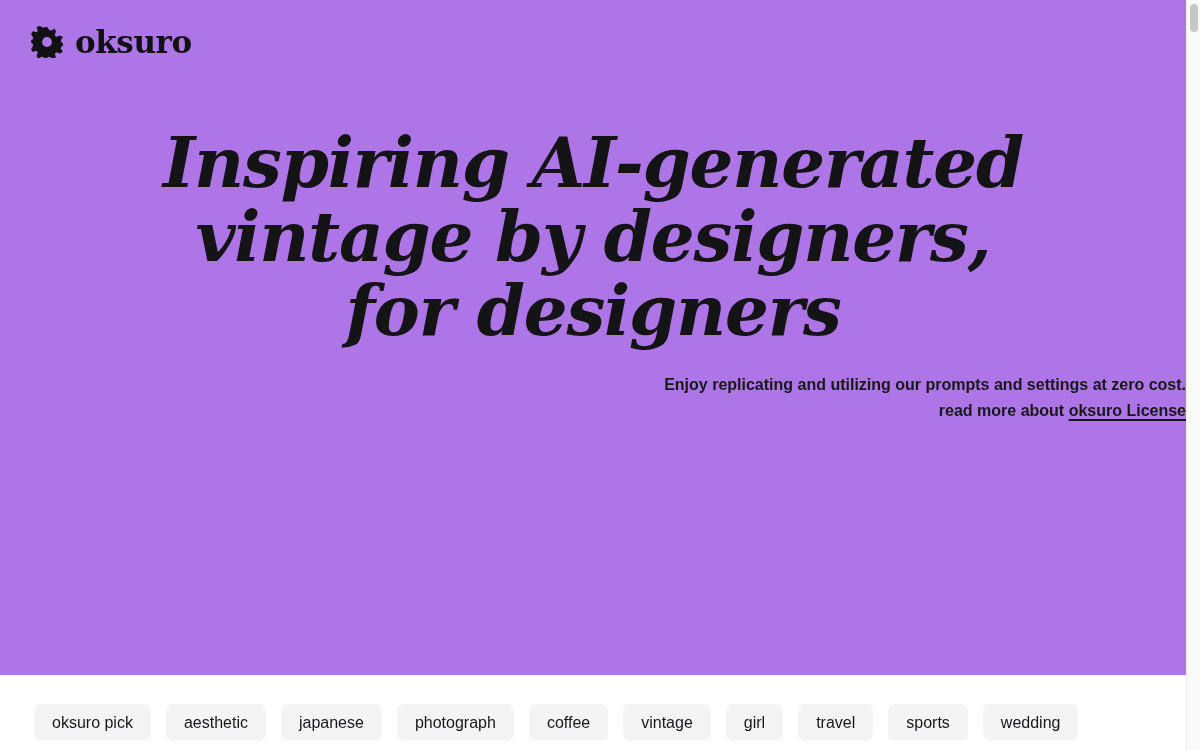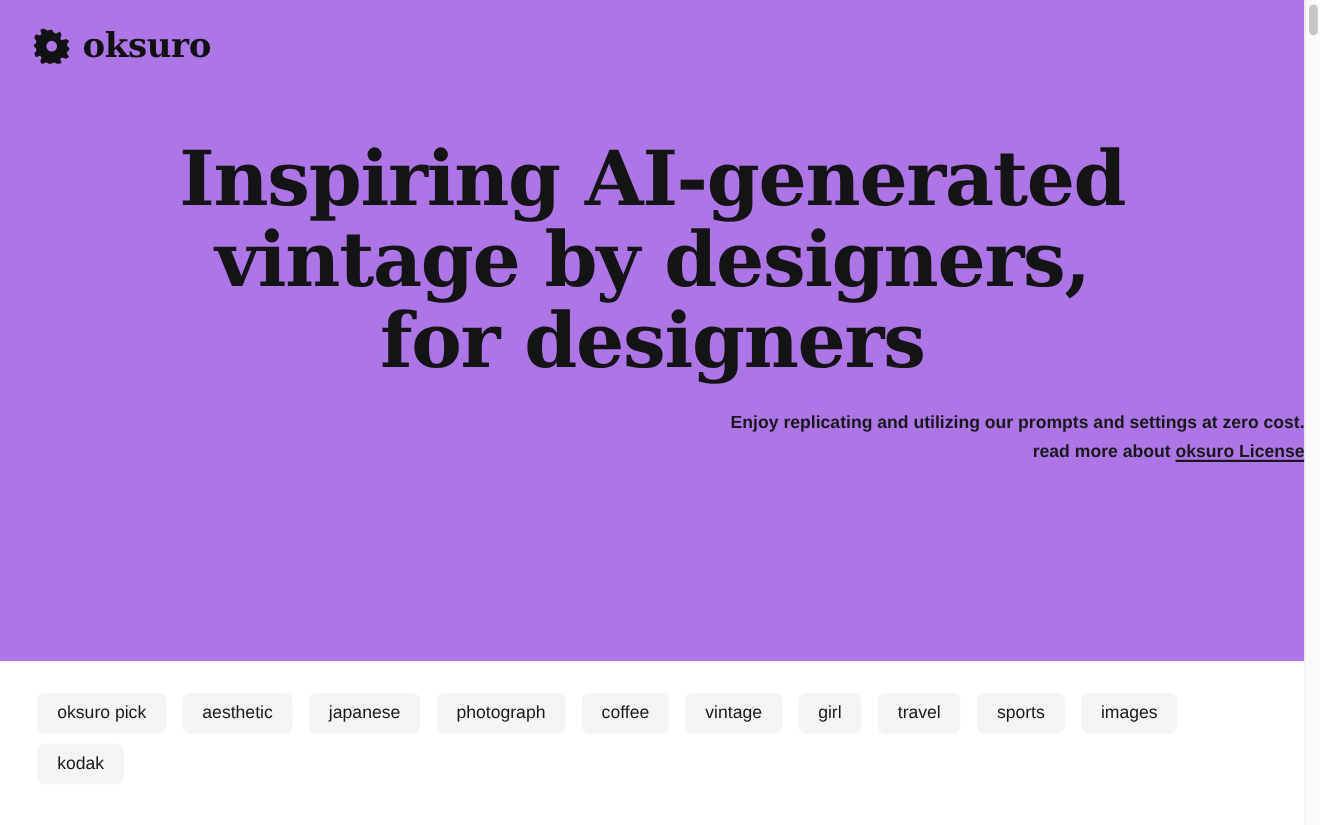--- a/index.html
+++ b/index.html
@@ -49,21 +49,21 @@
     left: 3px;
     width: 8px;
     height: 28px;
     border-radius: 5px;
     background: #c6c6c8;
   }
 
   
   .hero {
     background: #ad75e6;
-    height: 601px;
+    height: 675px;
     width: 100%;
     position: relative;
   }
 
   
   .header {
     height: 84px;
     display: flex;
     align-items: center;
     padding: 0 34px 0 31px;
@@ -140,20 +140,21 @@
   .headline {
     margin-top: 42px;
     text-align: center;
     font-family: "DejaVu Serif", serif;
     font-weight: 700;
     font-size: 69px;
     line-height: 74px;
     letter-spacing: -1.2px;
     color: #141416;
     padding: 0 100px;
+    font-style: italic;
   }
   .headline .ln { display: block; }
 
   
   .search-wrap {
     margin: 36px auto 0;
     width: 800px;
   }
   .search-box {
     display: flex;
@@ -265,21 +266,21 @@
       <div class="tags">
           <button class="tag">oksuro pick</button>
           <button class="tag">aesthetic</button>
           <button class="tag">japanese</button>
           <button class="tag">photograph</button>
           <button class="tag">coffee</button>
           <button class="tag">vintage</button>
           <button class="tag">girl</button>
           <button class="tag">travel</button>
           <button class="tag">sports</button>
-          <button class="tag">images</button>
+          <button class="tag">wedding</button>
           <button class="tag">kodak</button>
         </div>
     </section>
 
   </div>
 
   <div class="scrollbar">
     <div class="scrollbar-thumb"></div>
   </div>
 </div>

